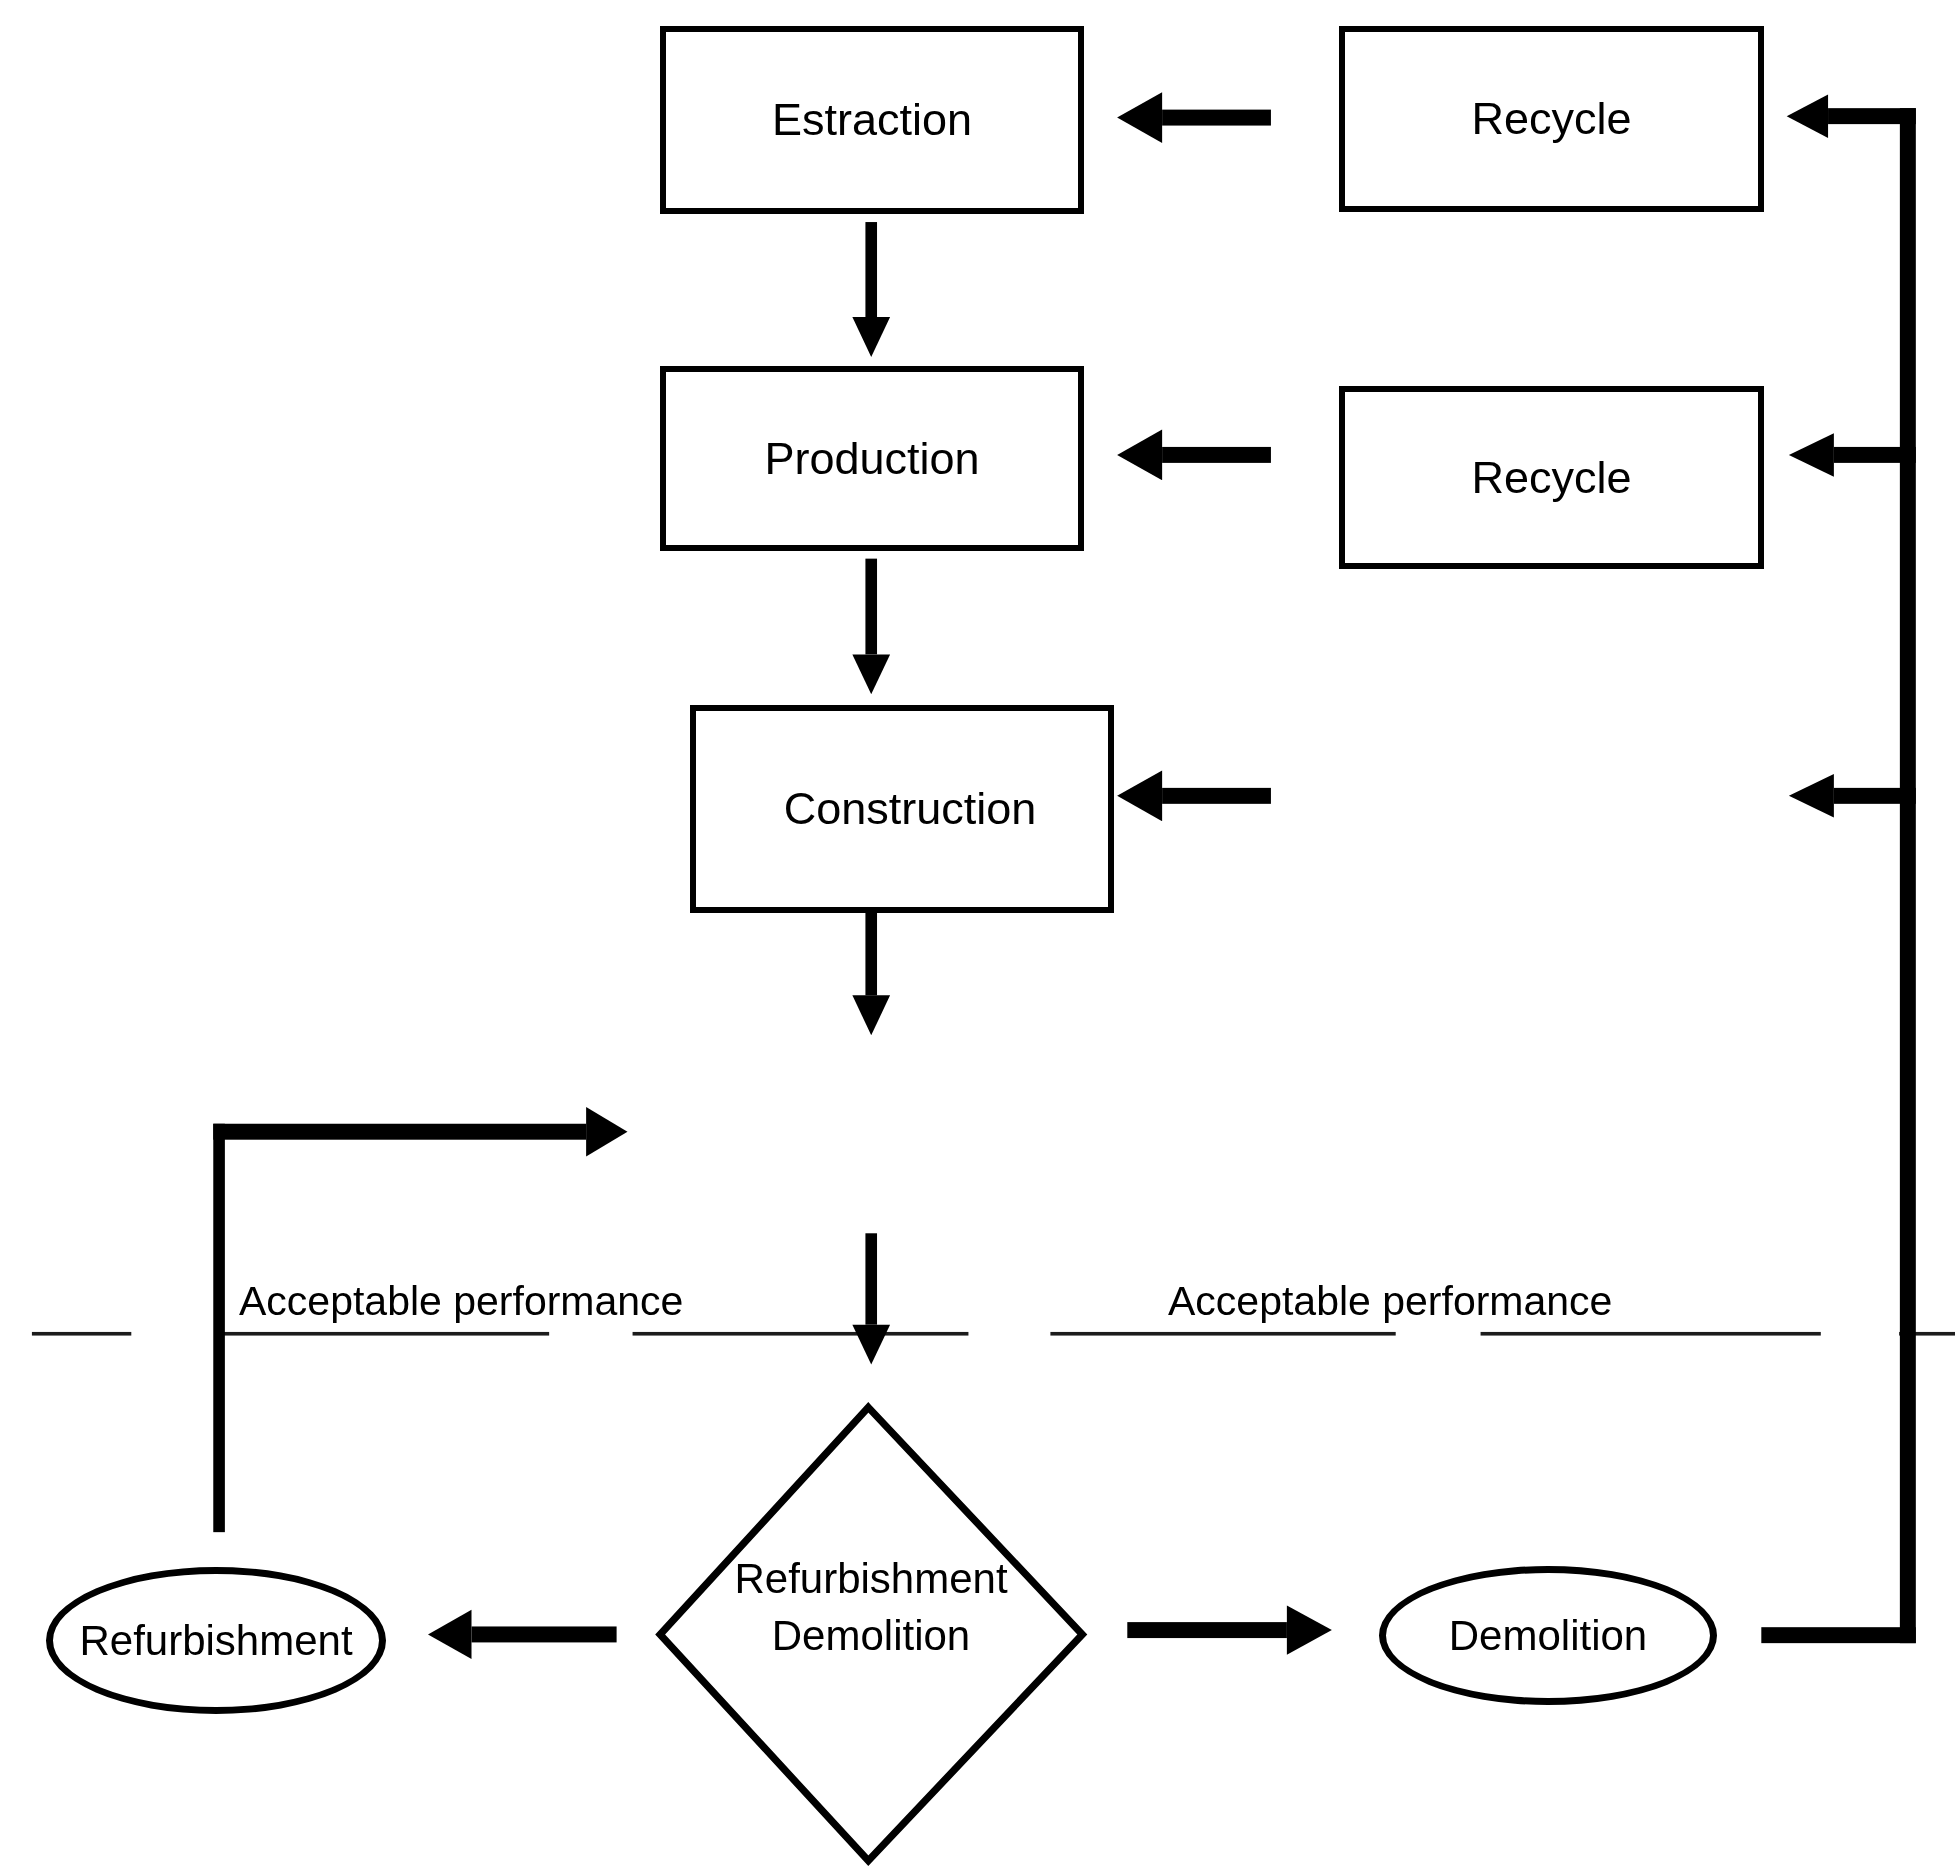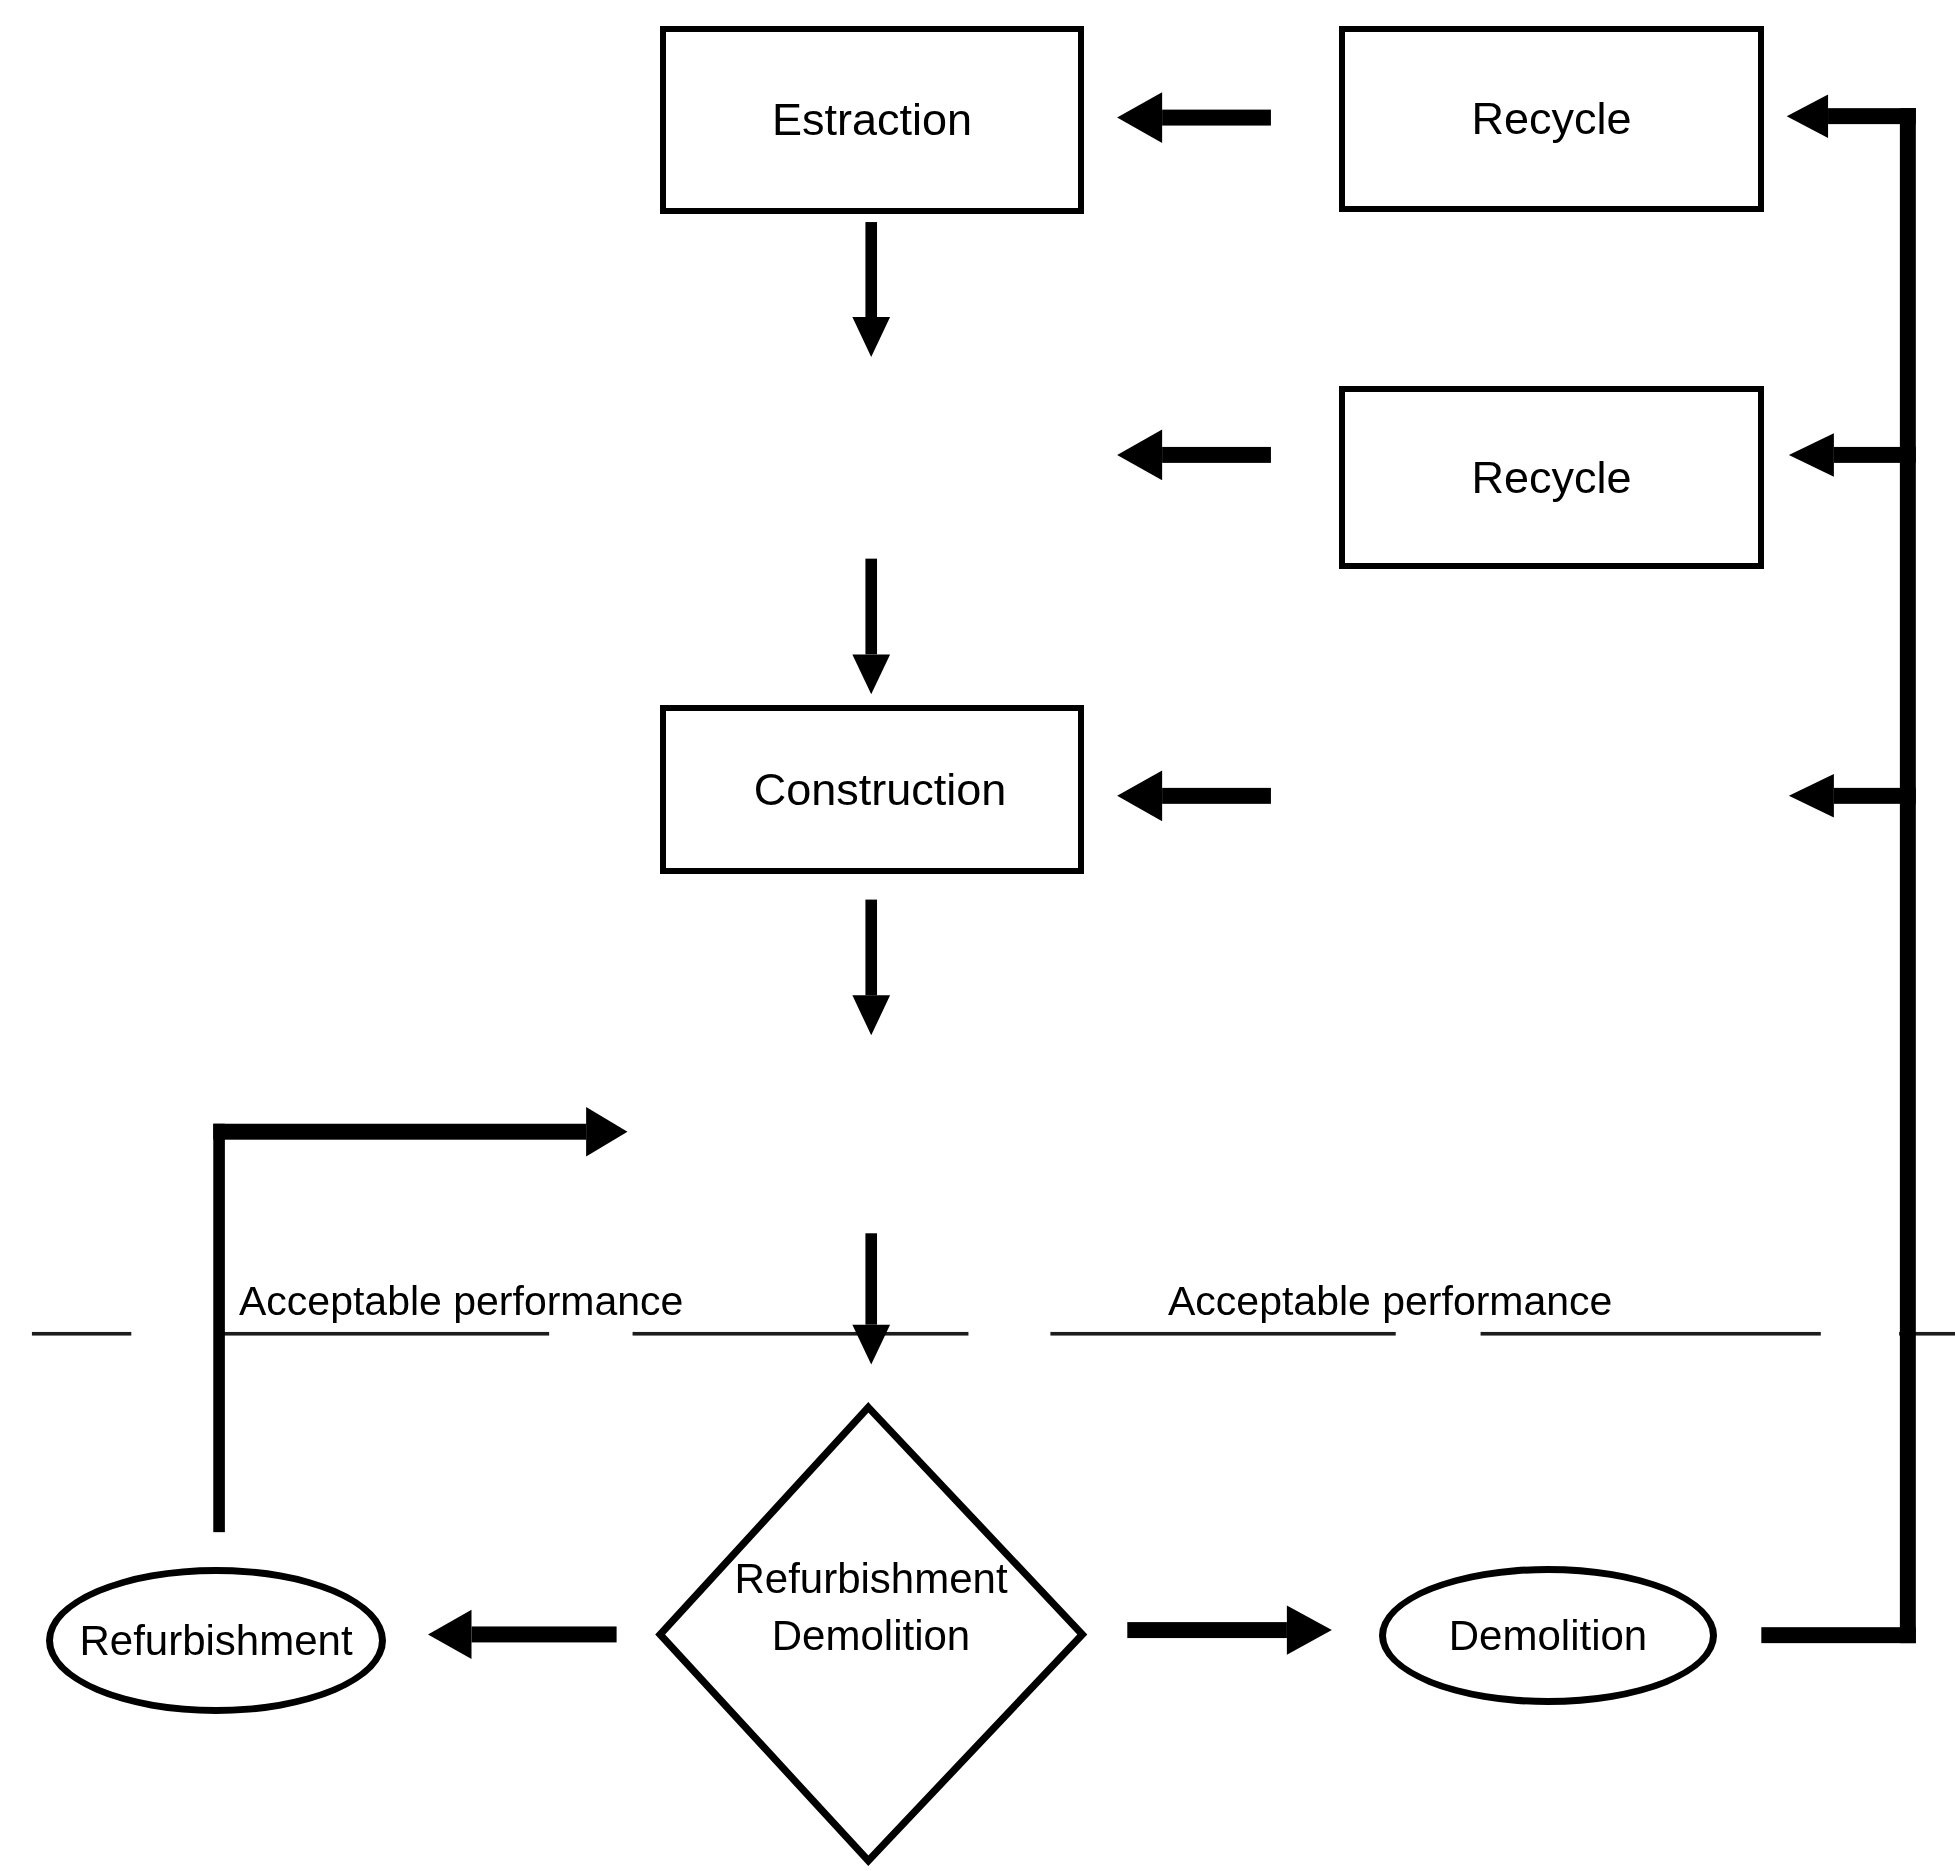--- a/index.html
+++ b/index.html
@@ -22,21 +22,21 @@
   .annotation{
     position:absolute;text-align:left;font-size:41px;white-space:nowrap;
   }
   .decision-label{
     position:absolute;left:723px;top:1550px;width:296px;text-align:center;
     font-size:42px;line-height:57px;
   }
   
   #box-estraction  {left:660px; top:26px;  width:424px;height:188px;}
   #box-production  {left:660px; top:366px; width:424px;height:185px;}
-  #box-construction{left:660px; top:705px; width:424px;height:169px;padding-left:16px;}
+  #box-construction{left:690px; top:705px; width:424px;height:208px;padding-left:16px;}
   #box-operation   {left:660px; top:1043px;width:424px;height:185px;}
   #box-disposal    {left:1339px;top:26px;  width:425px;height:186px;}
   #box-recycle     {left:1339px;top:386px; width:425px;height:183px;}
   #box-reuse       {left:1339px;top:705px; width:425px;height:185px;}
   #el-refurbishment{left:46px;  top:1567px;width:340px;height:147px;}
   #el-demolition   {left:1379px;top:1566px;width:338px;height:139px;}
   #ann-left {left:239px; top:1278px;width:493px;}
   #ann-right{left:1168px;top:1278px;width:493px;}
 </style>
 </head>
@@ -110,20 +110,23 @@
       <rect x="1554" y="2236" width="220" height="22"></rect>
       <polygon points="1836,2247 1774,2213 1774,2281"></polygon>
     </g>
 
     <polygon points="1197,1940 1492,2253 1197,2565 910,2253" fill="#ffffff" stroke="#000000" stroke-width="10"></polygon>
   </svg>
 
   <div class="node" id="box-estraction">
     <span class="lbl">Estraction</span>
   </div>
+  <div class="node" id="box-production">
+    <span class="lbl">Production</span>
+  </div>
   <div class="node" id="box-construction">
     <span class="lbl">Construction</span>
   </div>
   <div class="node" id="box-disposal">
     <span class="lbl">Recycle</span>
   </div>
   <div class="node" id="box-recycle">
     <span class="lbl">Recycle</span>
   </div>
 

